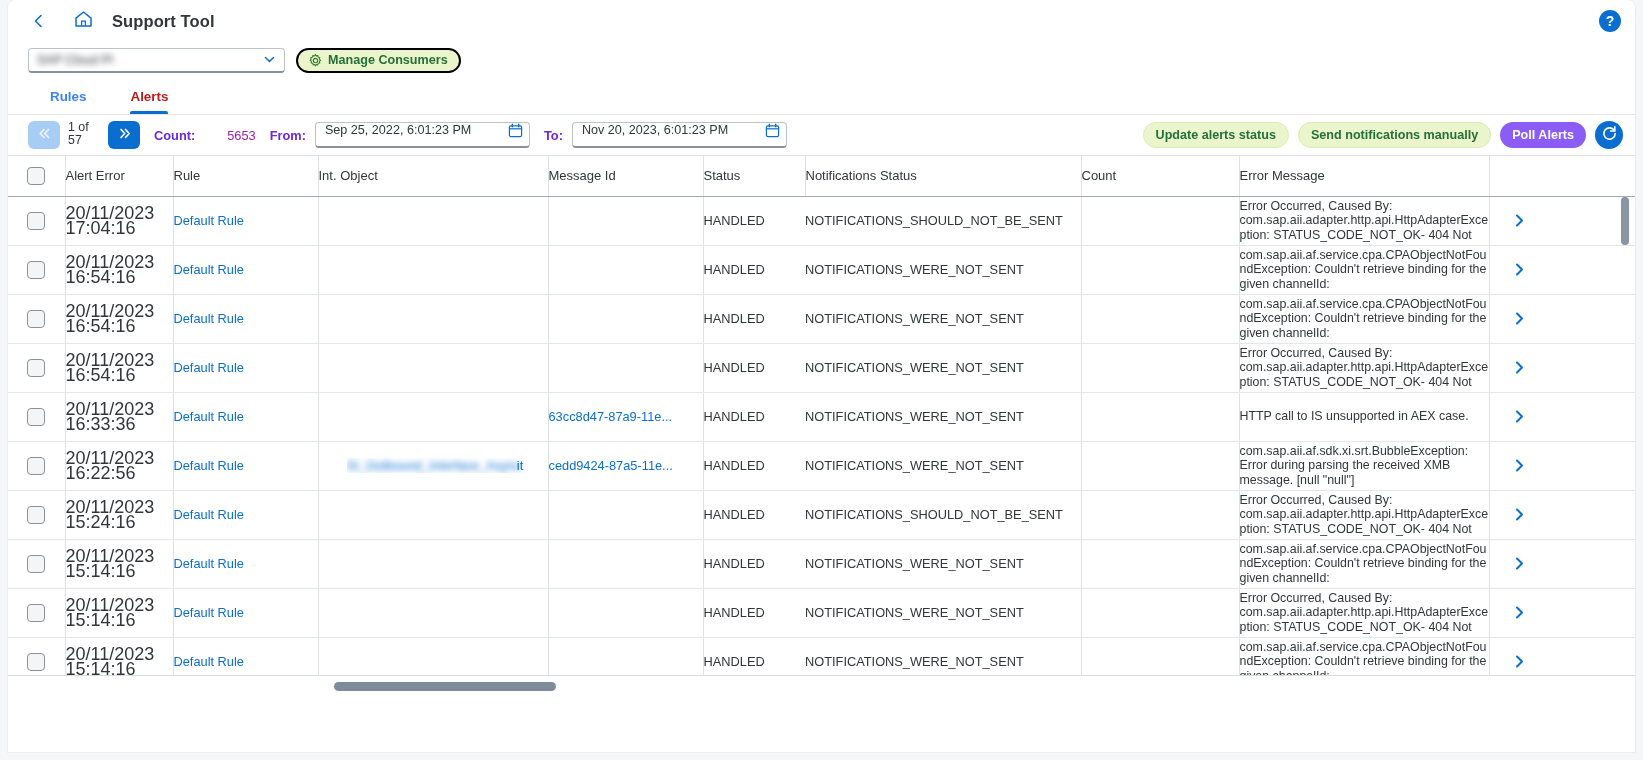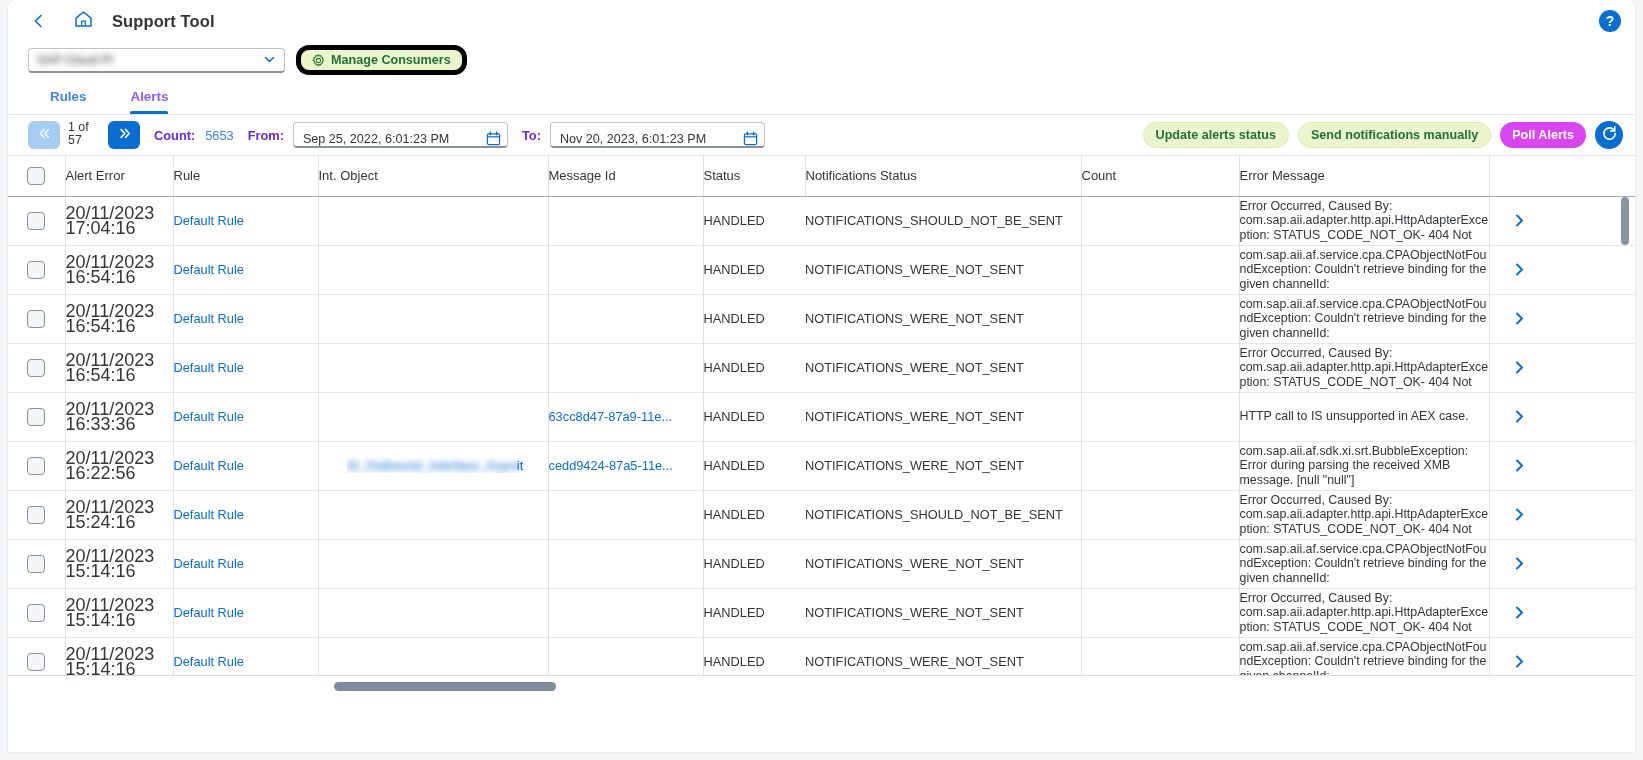--- a/index.html
+++ b/index.html
@@ -94,21 +94,21 @@
     white-space: nowrap;
     overflow: hidden;
   }
   .caret { color:#0a6ed1; display:flex; }
   .manage-btn {
     margin-left: 11px;
     height: 25px;
     display: flex; align-items: center; gap: 6px;
     padding: 10px 11px;
     background: #ebf5cb;
-    border: 5px solid #000000;
+    border: 2px solid #000000;
     border-radius: 13px;
     color: #256f3a;
     font-size: 12.6px;
     font-weight: bold;
     cursor: pointer;
   }
   .manage-btn svg { display:block; }
 
   
   .tabs {
@@ -121,21 +121,21 @@
   }
   .tab {
     display: flex; align-items: center;
     padding: 0 22px;
     font-size: 13.4px;
     font-weight: bold;
     color: #3b82f6;
     position: relative;
     cursor: pointer;
   }
-  .tab.active { color: #8b5cf6; }
+  .tab.active { color: #b91c1c; }
   .tab.active::after {
     content: "";
     position: absolute;
     left: 22px; right: 22px; bottom: 0;
     height: 3px;
     background: #0a6ed1;
     border-radius: 2px 2px 0 0;
   }
 
   
@@ -167,31 +167,31 @@
     line-height: 13px;
   }
   .tb-label {
     font-size: 12.8px;
     font-weight: bold;
     color: #6d28d9;
     margin-left: 14px;
   }
   .tb-value {
     font-size: 12.8px;
-    color: #3b82f6;
-    margin-left: 10px;
+    color: #a21caf;
+    margin-left: 32px;
   }
   .date-field {
     margin-left: 9px;
     width: 215px; height: 26px;
     border: 1px solid #bcc3ca;
     border-bottom: 2px solid #89919a;
     border-radius: 4px;
     background: #fff;
-    display: flex; align-items: flex-end;
+    display: flex; align-items: flex-start;
     padding: 0 6px 0 9px;
     cursor: text;
   }
   .date-text { flex:1; font-size:12.6px; color:#32363a; white-space:nowrap; }
   .cal-icon { color:#0a6ed1; display:flex; cursor:pointer; }
   .tb-spacer { flex: 1; }
   .pill-btn {
     height: 26px;
     display: flex; align-items: center;
     padding: 0 12px;
@@ -202,21 +202,21 @@
     font-size: 12.6px;
     font-weight: bold;
     cursor: pointer;
     margin-left: 9px;
     white-space: nowrap;
   }
   .blue-btn {
     height: 26px;
     display: flex; align-items: center;
     padding: 0 12px;
-    background: #d946ef;
+    background: #8b5cf6;
     border-radius: 13px;
     color: #fff;
     font-size: 12.6px;
     font-weight: bold;
     cursor: pointer;
     margin-left: 9px;
     white-space: nowrap;
   }
   .refresh-btn {
     margin-left: 9px;

